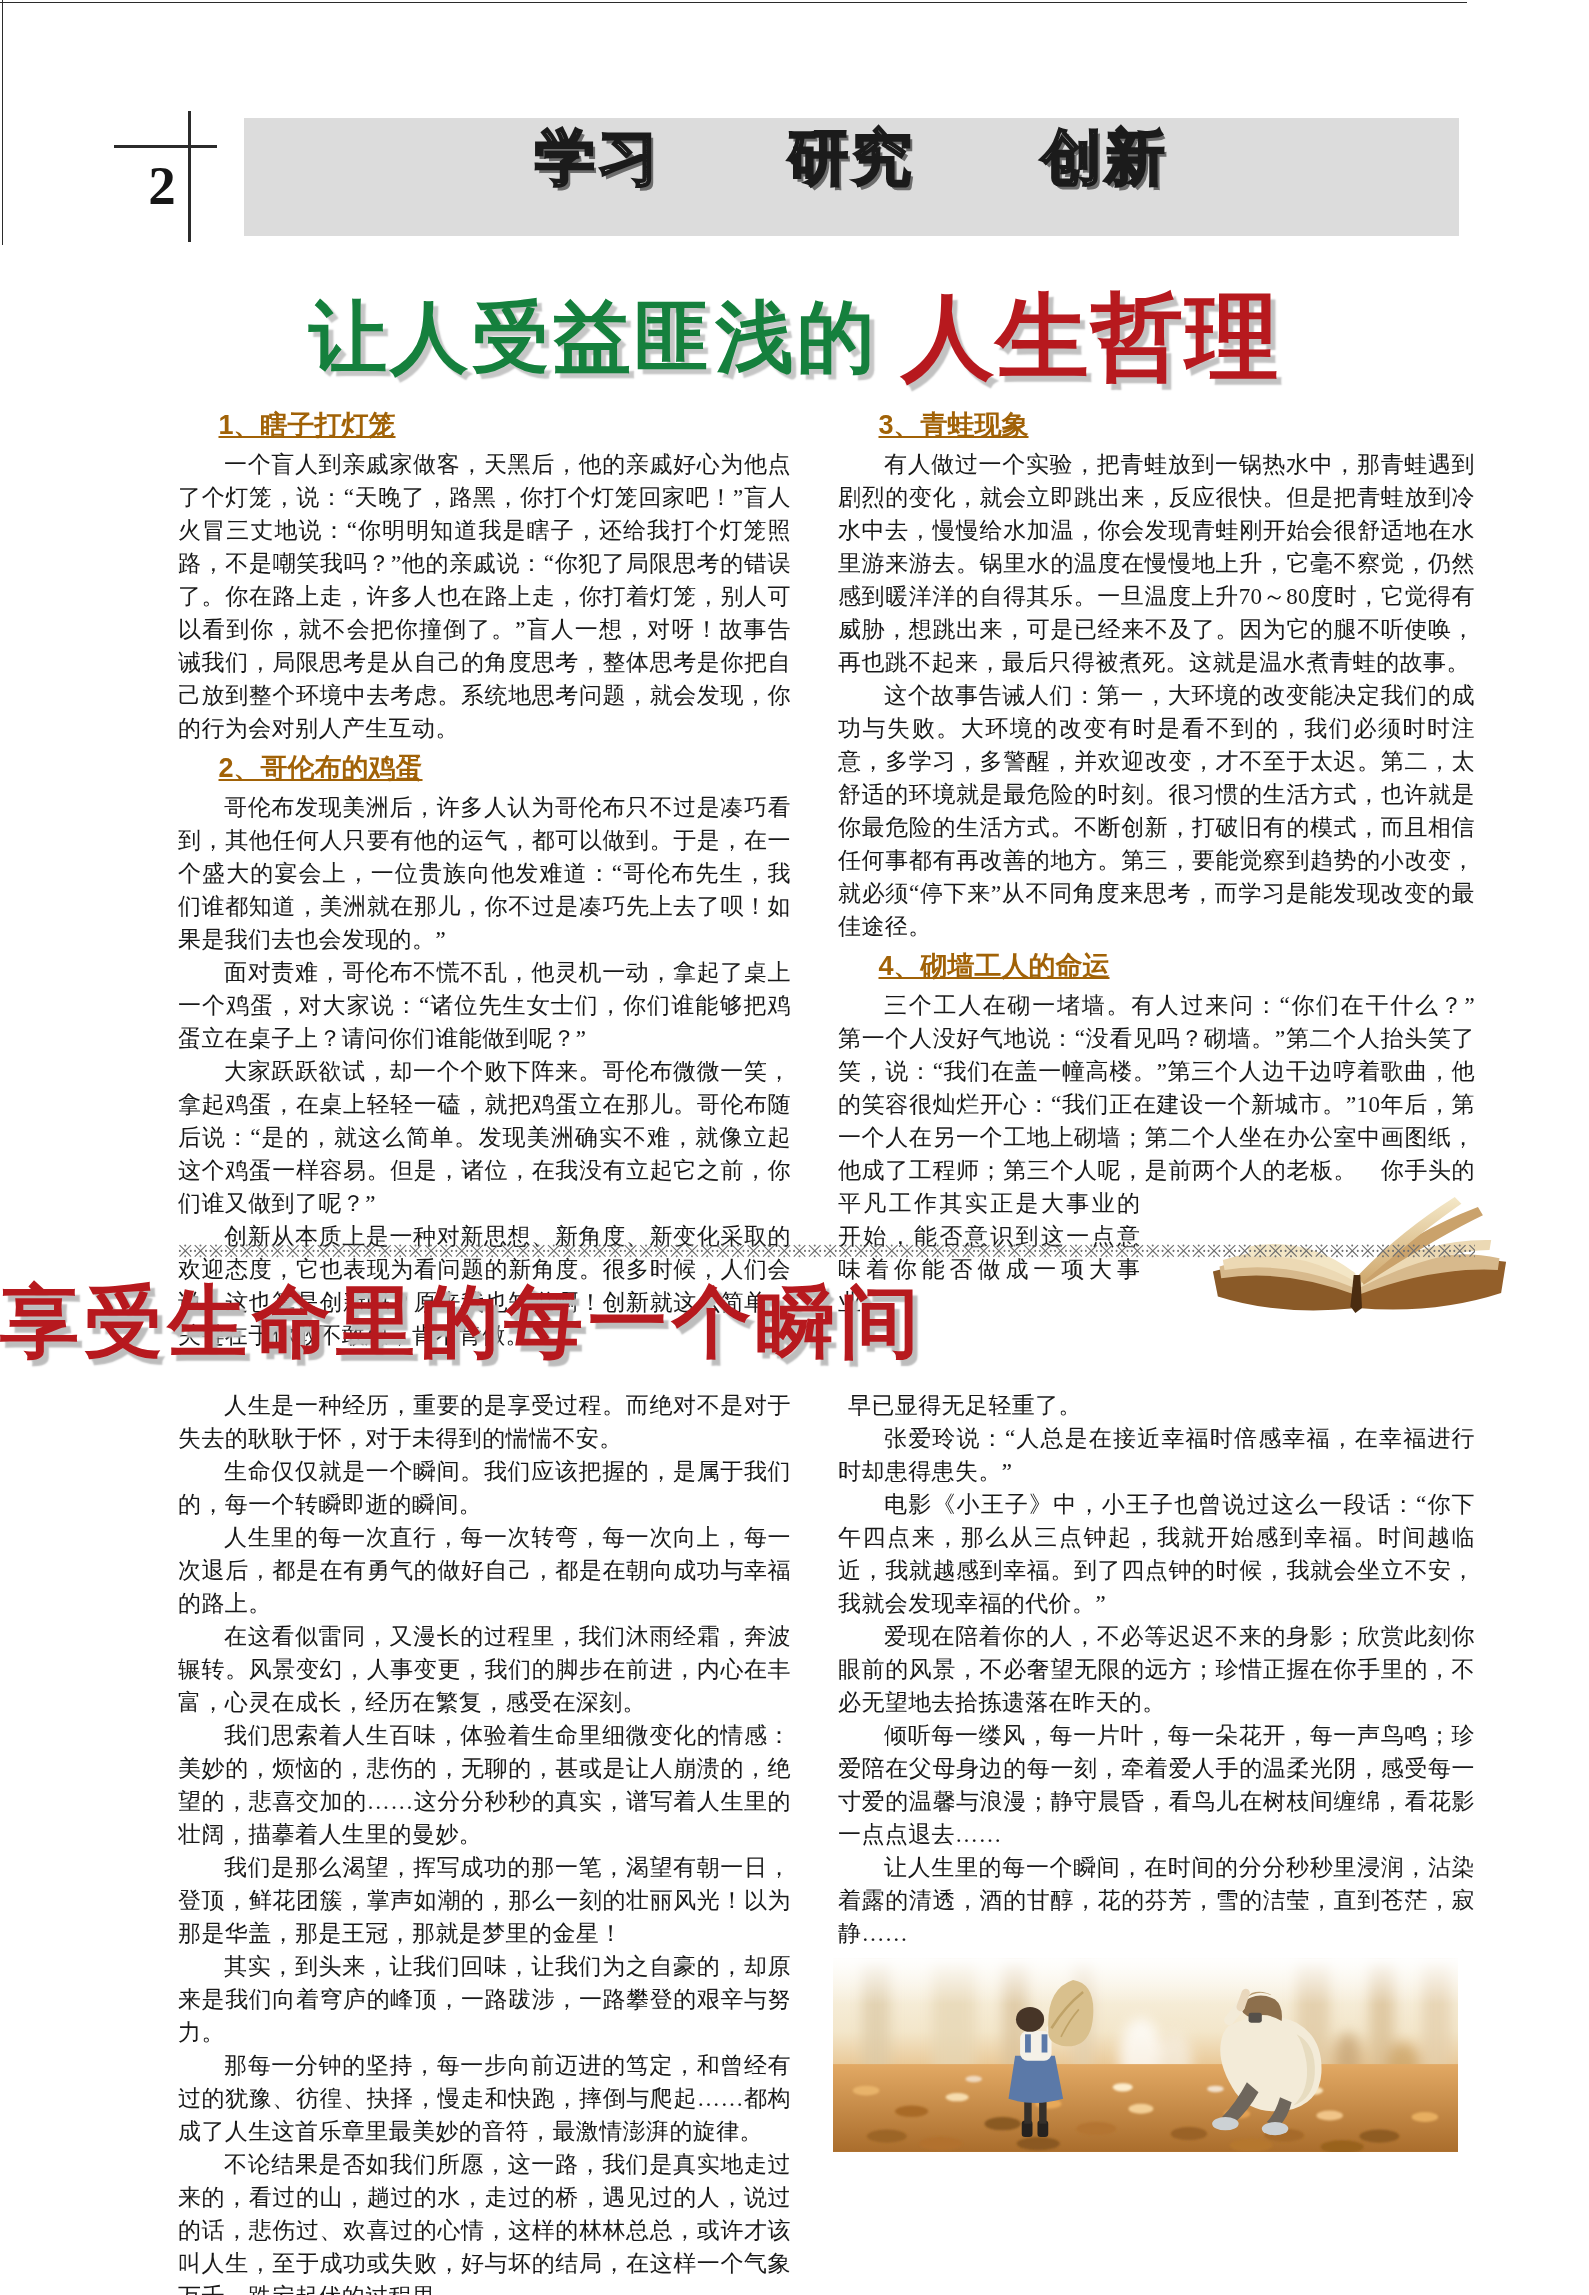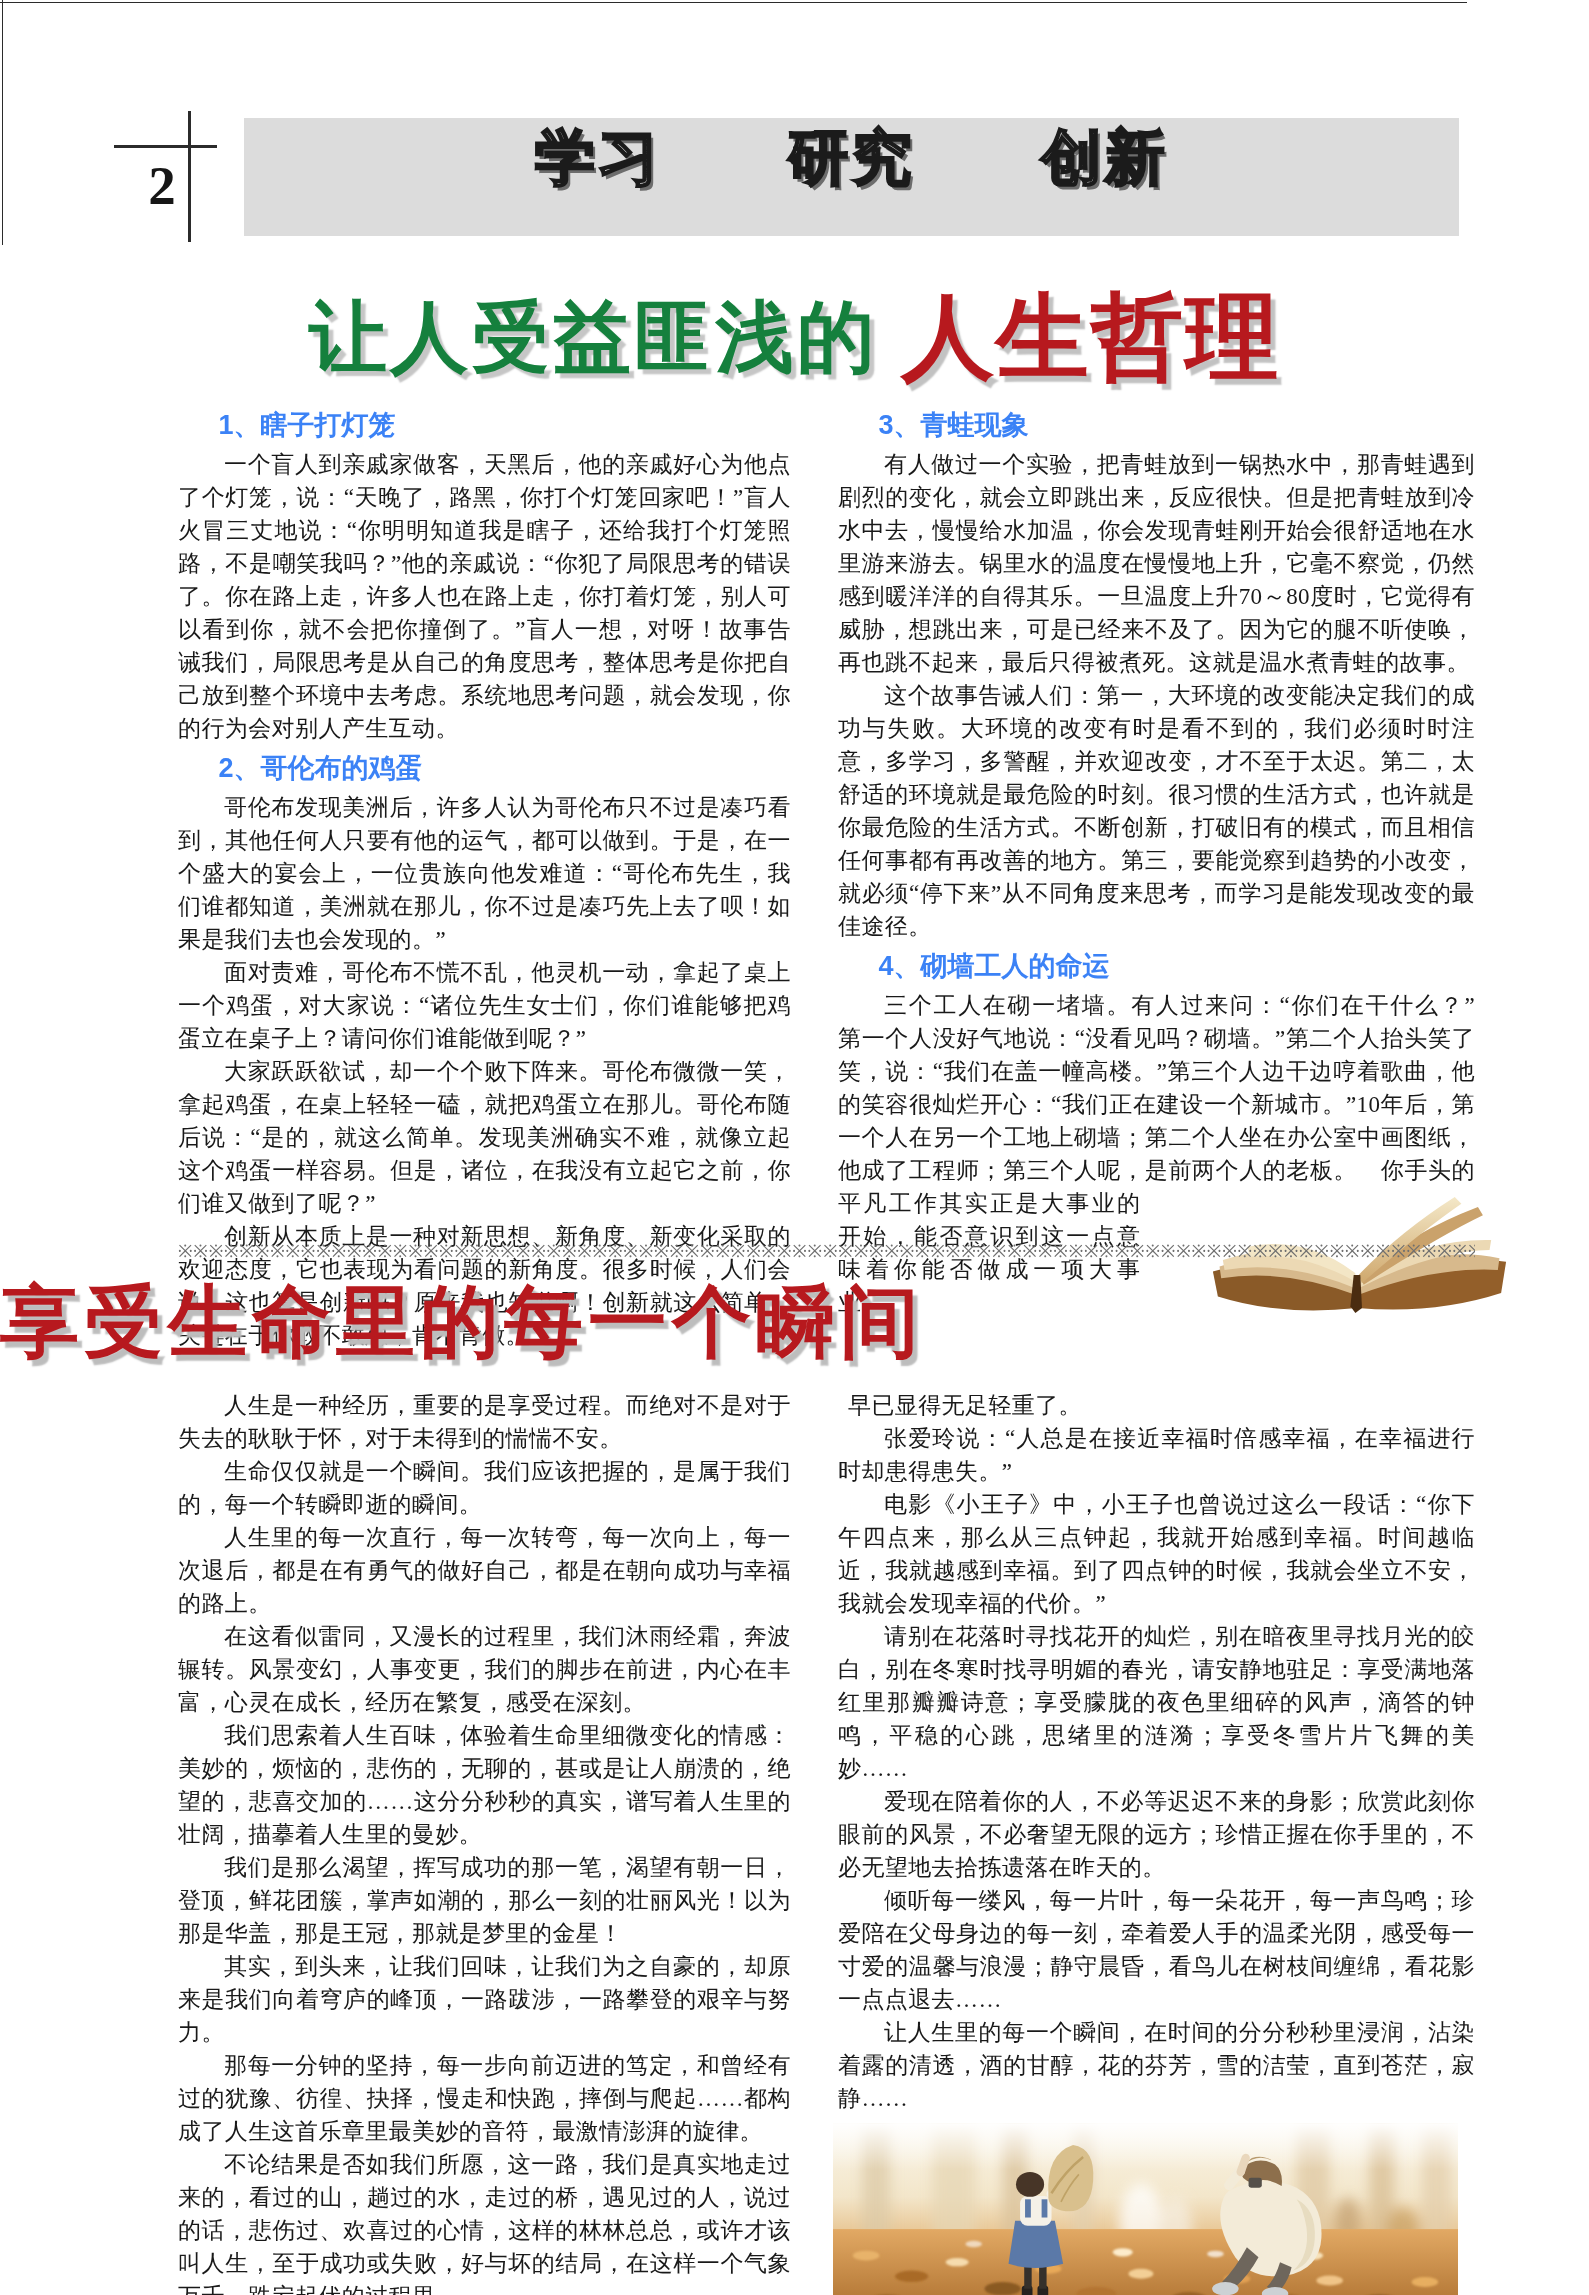--- a/index.html
+++ b/index.html
@@ -35,21 +35,21 @@
   .art{position:absolute;display:flex;}
   .art1{left:178px;top:402px;width:1297px;}
   .art2{left:178px;top:1389px;width:1297px;}
   .col-l{width:613px;flex:none;}
   .col-gap{width:47px;flex:none;}
   .col-r{width:637px;flex:none;}
   p.body{margin:0;font-size:23px;line-height:33px;text-align:justify;text-indent:2em;
          letter-spacing:0.4px;color:#191919;}
   p.noindent{text-indent:0;margin-left:10px;}
   h3.sec{margin:5px 0 5px;font-size:27px;line-height:36px;font-weight:bold;text-indent:1.5em;
-         font-family:"Liberation Sans",sans-serif;color:#3b82f6;}
+         font-family:"Liberation Sans",sans-serif;color:#a16207;text-decoration:underline;}
 
   
   .book-float{float:right;width:323px;height:126px;margin:5px 0 0 11.6px;}
 
   
   .divider{position:absolute;left:178px;top:1239px;width:1297px;height:25px;line-height:25px;
            overflow:hidden;white-space:nowrap;text-align:center;font-size:17.4px;
            letter-spacing:0.8px;color:#6f6f6f;font-family:"Liberation Sans",sans-serif;}
 
   
@@ -135,21 +135,20 @@
       <p class="body">我们是那么渴望，挥写成功的那一笔，渴望有朝一日，登顶，鲜花团簇，掌声如潮的，那么一刻的壮丽风光！以为那是华盖，那是王冠，那就是梦里的金星！</p>
       <p class="body">其实，到头来，让我们回味，让我们为之自豪的，却原来是我们向着穹庐的峰顶，一路跋涉，一路攀登的艰辛与努力。</p>
       <p class="body">那每一分钟的坚持，每一步向前迈进的笃定，和曾经有过的犹豫、彷徨、抉择，慢走和快跑，摔倒与爬起……都构成了人生这首乐章里最美妙的音符，最激情澎湃的旋律。</p>
       <p class="body">不论结果是否如我们所愿，这一路，我们是真实地走过来的，看过的山，趟过的水，走过的桥，遇见过的人，说过的话，悲伤过、欢喜过的心情，这样的林林总总，或许才该叫人生，至于成功或失败，好与坏的结局，在这样一个气象万千、跌宕起伏的过程里，</p>
     </div>
     <div class="col-gap"></div>
     <div class="col-r">
       <p class="body noindent">早已显得无足轻重了。</p>
       <p class="body">张爱玲说：“人总是在接近幸福时倍感幸福，在幸福进行时却患得患失。”</p>
       <p class="body">电影《小王子》中，小王子也曾说过这么一段话：“你下午四点来，那么从三点钟起，我就开始感到幸福。时间越临近，我就越感到幸福。到了四点钟的时候，我就会坐立不安，我就会发现幸福的代价。”</p>
-      <p class="body">请别在花落时寻找花开的灿烂，别在暗夜里寻找月光的皎白，别在冬寒时找寻明媚的春光，请安静地驻足：享受满地落红里那瓣瓣诗意；享受朦胧的夜色里细碎的风声，滴答的钟鸣，平稳的心跳，思绪里的涟漪；享受冬雪片片飞舞的美妙……</p>
       <p class="body">爱现在陪着你的人，不必等迟迟不来的身影；欣赏此刻你眼前的风景，不必奢望无限的远方；珍惜正握在你手里的，不必无望地去拾拣遗落在昨天的。</p>
       <p class="body">倾听每一缕风，每一片叶，每一朵花开，每一声鸟鸣；珍爱陪在父母身边的每一刻，牵着爱人手的温柔光阴，感受每一寸爱的温馨与浪漫；静守晨昏，看鸟儿在树枝间缠绵，看花影一点点退去……</p>
       <p class="body">让人生里的每一个瞬间，在时间的分分秒秒里浸润，沾染着露的清透，酒的甘醇，花的芬芳，雪的洁莹，直到苍茫，寂静……</p>
 
       <span class="photo"><svg width="625" height="194" viewBox="0 0 755 234" xmlns="http://www.w3.org/2000/svg">
         <defs>
           <linearGradient id="bgG" x1="0" y1="0" x2="0" y2="1">
             <stop offset="0" stop-color="#faf6ea"></stop>
                 <stop offset="0.38" stop-color="#f3e6ca"></stop>
             <stop offset="0.62" stop-color="#e5bd84"></stop>

